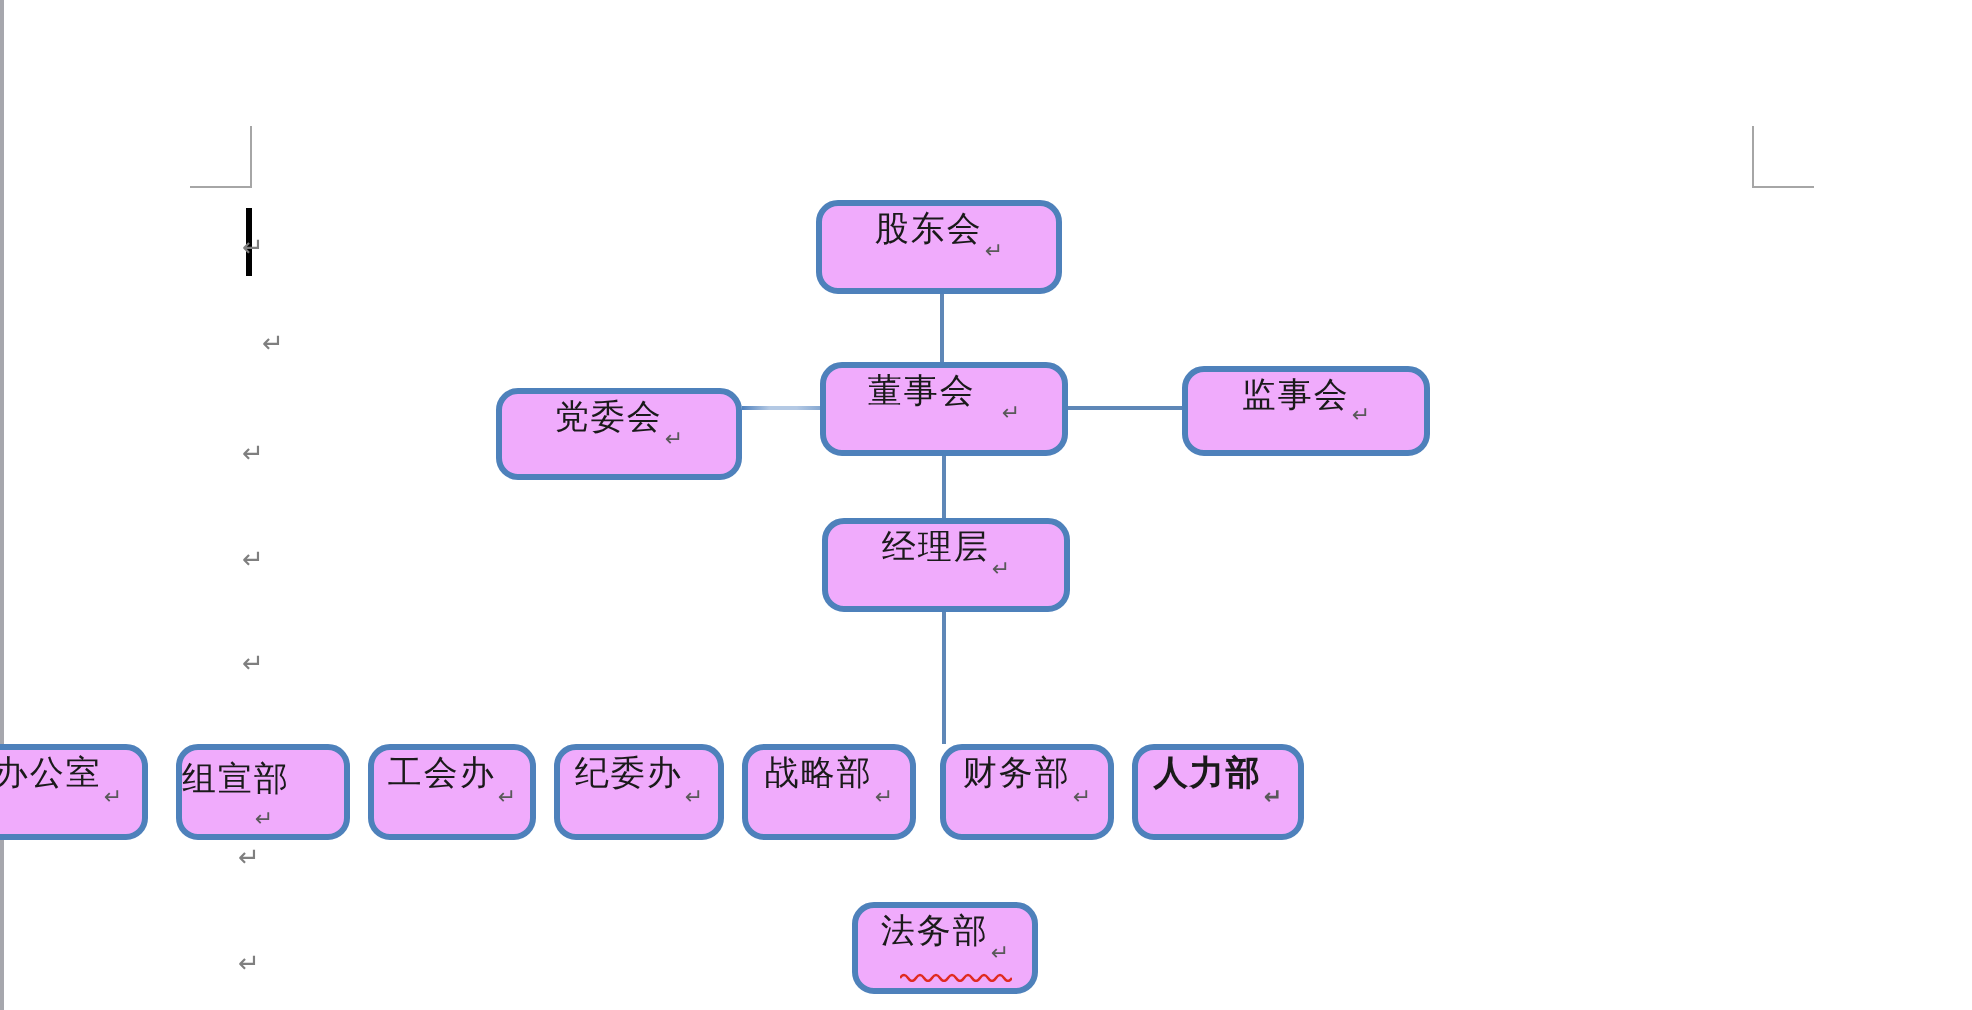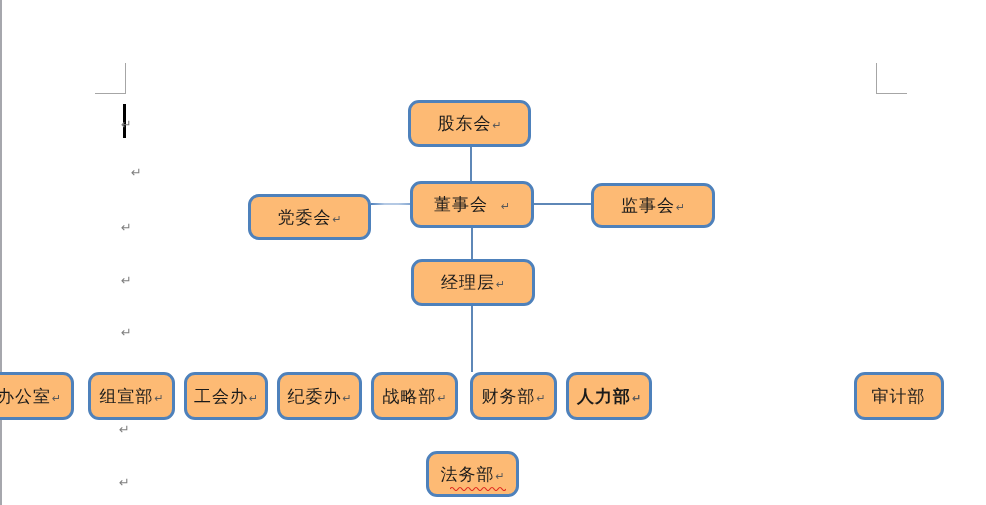--- a/index.html
+++ b/index.html
@@ -37,25 +37,24 @@
     color: #7f7f7f;
     font-family: "DejaVu Sans", sans-serif;
     font-size: 13px;
     line-height: 13px;
     user-select: none;
   }
   
   .obox {
     position: absolute;
     box-sizing: border-box;
-    background: #fdba74;
+    background: #f0abfc;
     border: 3px solid #4e81bb;
     border-radius: 11px;
     display: flex;
-    align-items: center;
     justify-content: center;
     font-size: 17px;
     color: #1a1a1a;
     letter-spacing: 1px;
     white-space: nowrap;
   }
   .obox .pilcrow {
     font-family: "DejaVu Sans", sans-serif;
     font-size: 11px;
     color: #595959;
@@ -119,21 +118,21 @@
 
   <div class="obox" style="left:411px;top:259px;width:124px;height:47px;">
     <span>经理层</span>
       <span class="pilcrow">↵</span>
   </div>
 
   <div class="obox" style="left:-16px;top:372px;width:90px;height:48px;">
     <span>办公室</span>
       <span class="pilcrow">↵</span>
   </div>
-  <div class="obox" style="left:88px;top:372px;width:87px;height:48px;">
+  <div class="obox" style="left:88px;top:372px;width:87px;height:48px;flex-direction:column;">
     <span>组宣部</span>
       <span class="pilcrow">↵</span>
   </div>
   <div class="obox" style="left:184px;top:372px;width:84px;height:48px;">
     <span>工会办</span>
       <span class="pilcrow">↵</span>
   </div>
   <div class="obox" style="left:277px;top:372px;width:85px;height:48px;">
     <span>纪委办</span>
       <span class="pilcrow">↵</span>
@@ -143,24 +142,20 @@
       <span class="pilcrow">↵</span>
   </div>
   <div class="obox" style="left:470px;top:372px;width:87px;height:48px;">
     <span>财务部</span>
       <span class="pilcrow">↵</span>
   </div>
   <div class="obox" style="left:566px;top:372px;width:86px;height:48px;font-weight:bold;">
     <span>人力部</span>
       <span class="pilcrow">↵</span>
   </div>
-  <div class="obox" style="left:854px;top:372px;width:90px;height:48px;">
-    <span>审计部</span>
-      <span class="pilcrow"></span>
-  </div>
 
   <div class="obox" style="left:426px;top:451px;width:93px;height:46px;">
     <span>法务部</span>
       <span class="pilcrow">↵</span>
     <svg class="squiggle" style="left:21px;top:31px;" width="56" height="6" viewBox="0 0 56 6">
       <path d="M0 4 Q2 1 4 4 T8 4 T12 4 T16 4 T20 4 T24 4 T28 4 T32 4 T36 4 T40 4 T44 4 T48 4 T52 4 T56 4" fill="none" stroke="#e02b20" stroke-width="1.2"></path>
     </svg>
   </div>
 
 </div>

